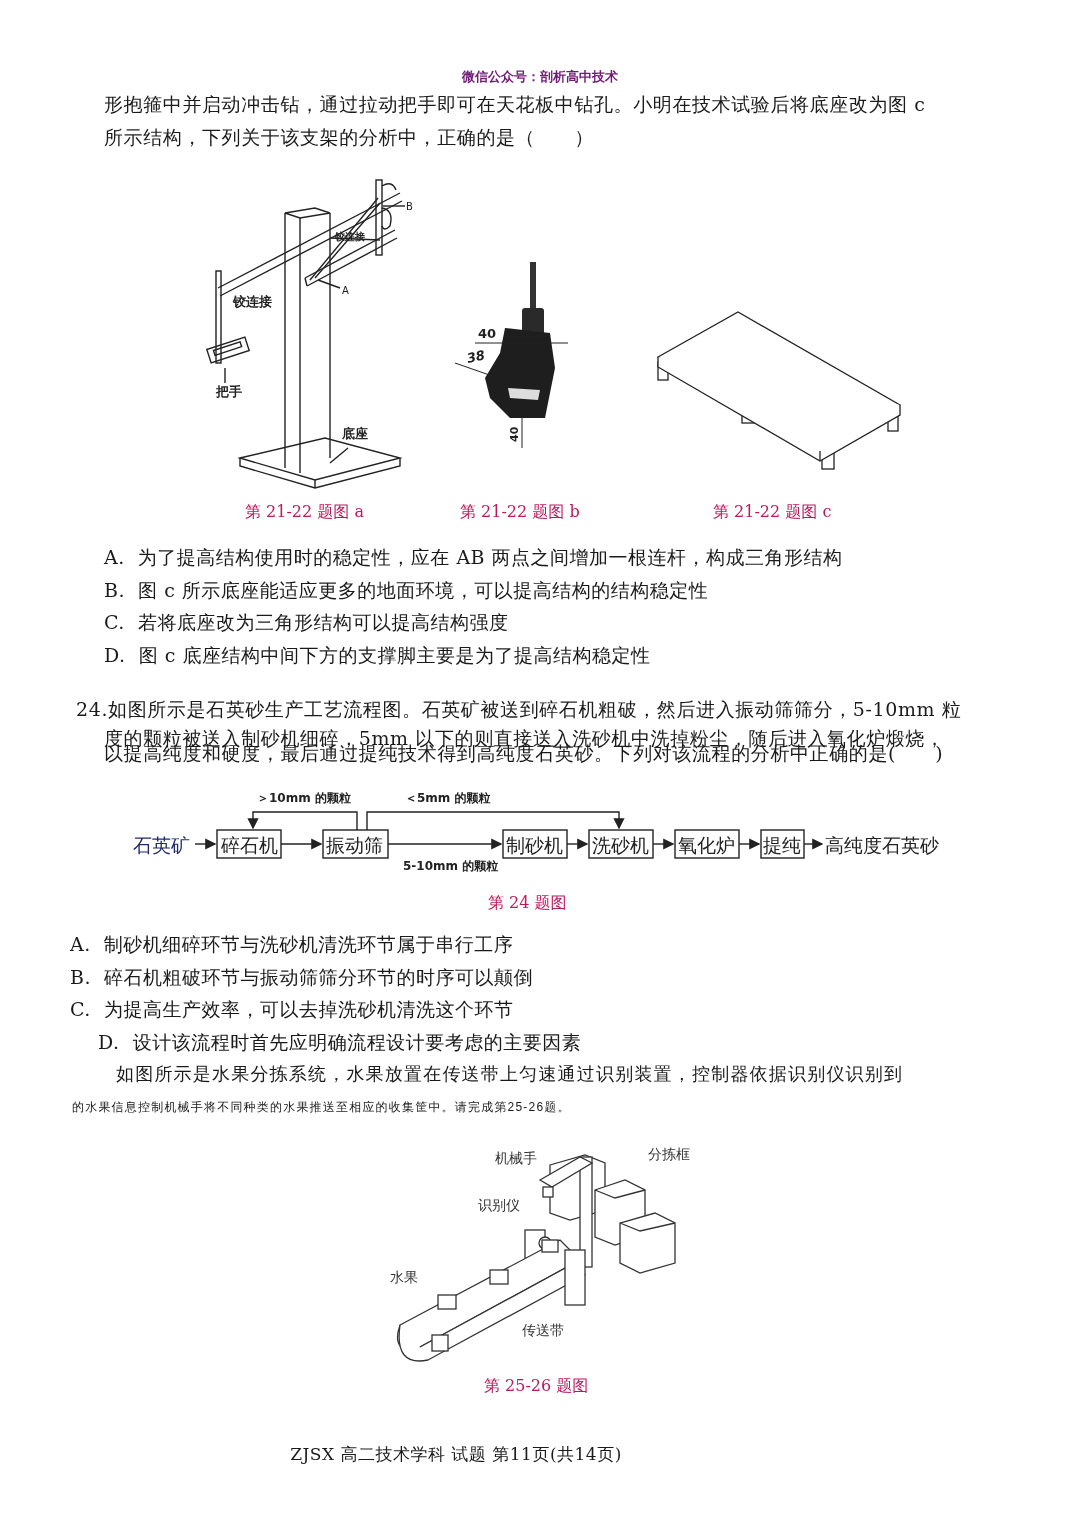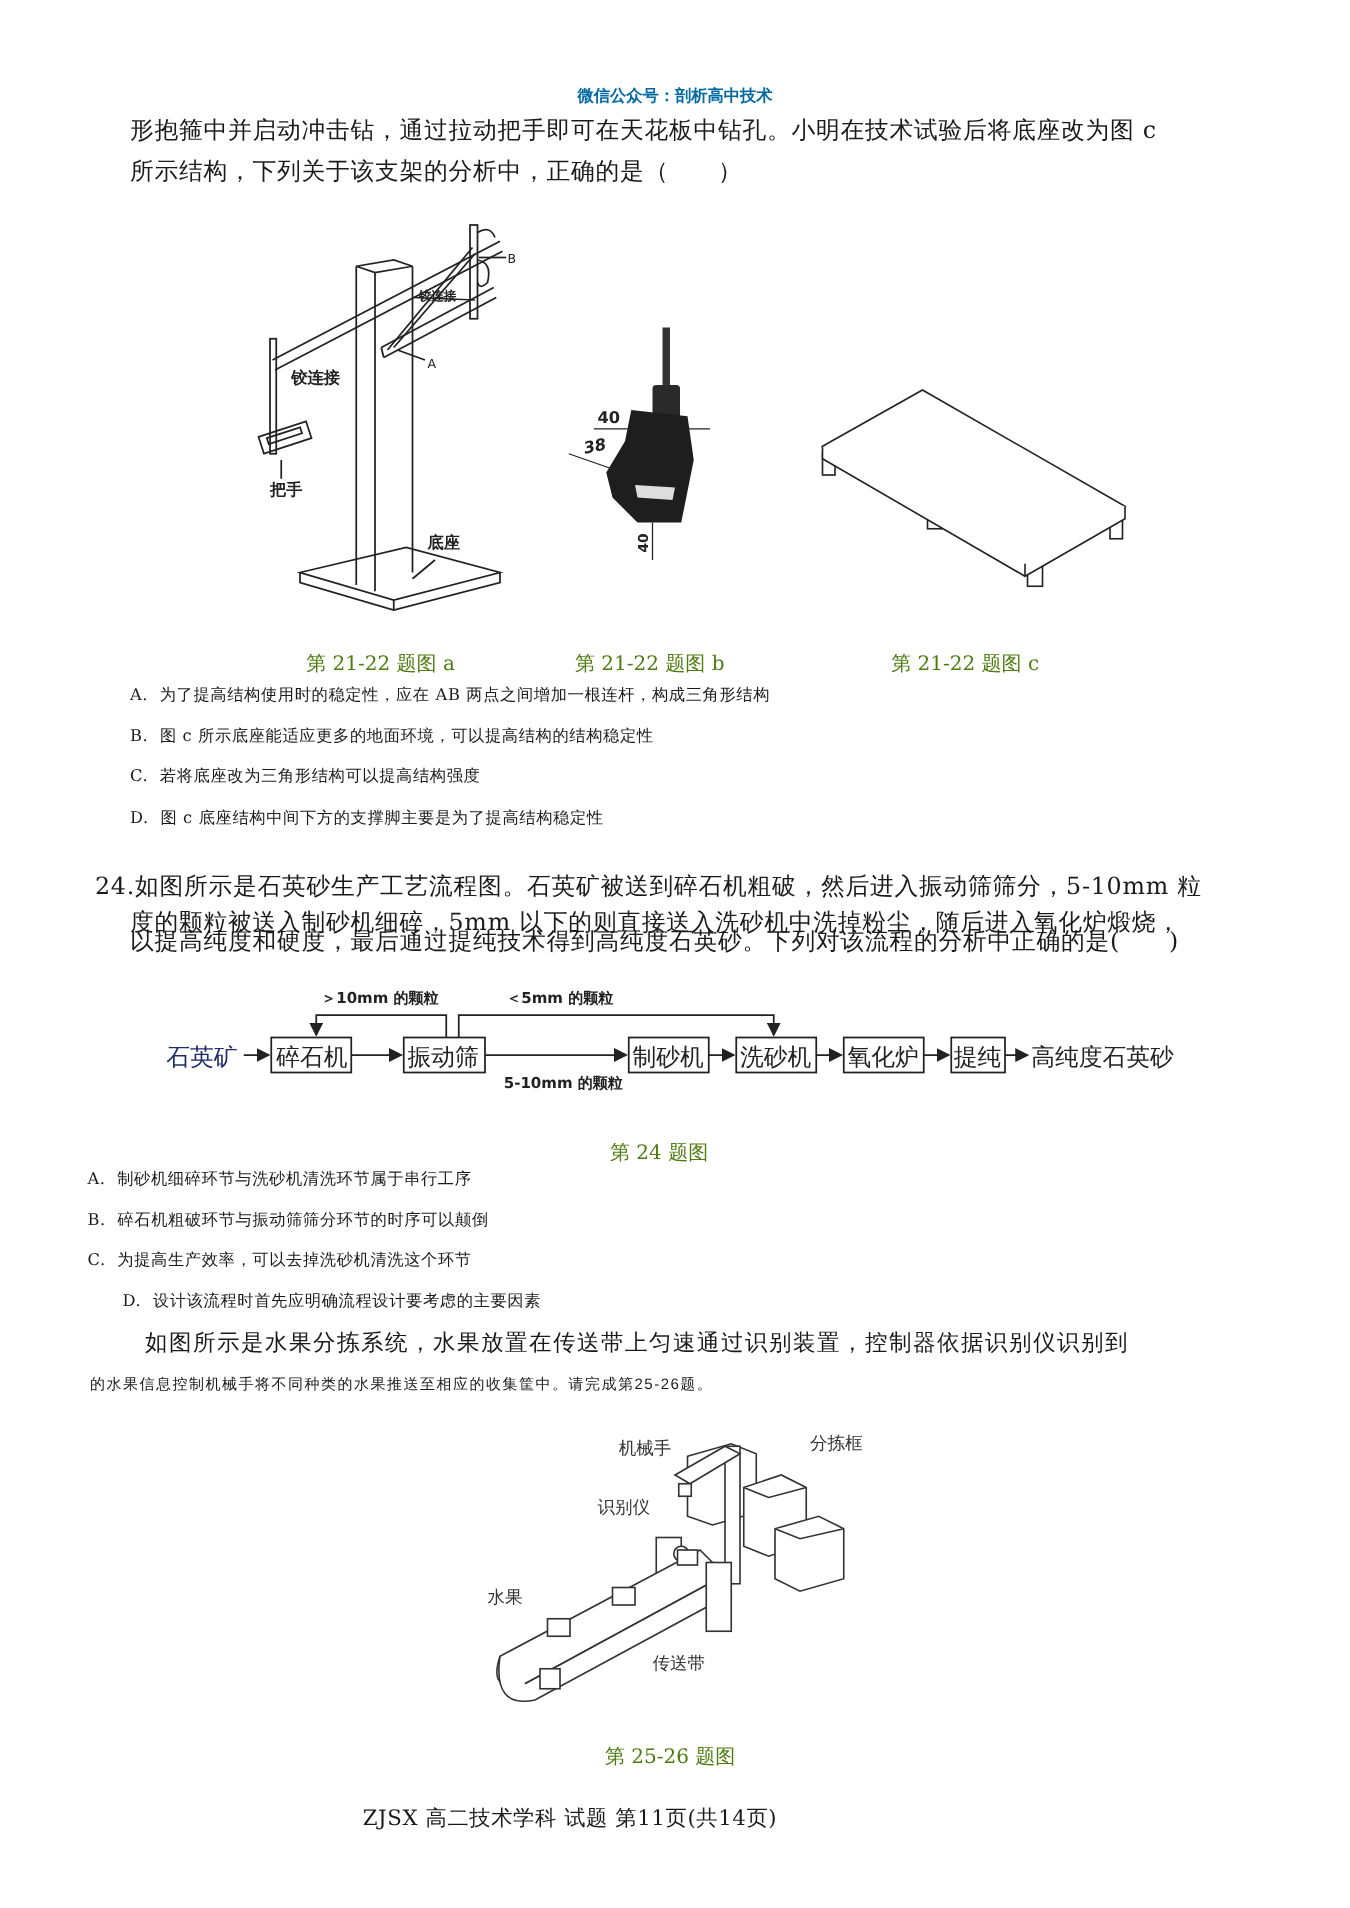--- a/index.html
+++ b/index.html
@@ -1,23 +1,23 @@
 <!DOCTYPE html>
 <html><head>
 <meta charset="utf-8">
 <style>
   html, body { margin:0; padding:0; background:#ffffff; }
   body { width:1080px; height:1526px; position:relative; overflow:hidden;
          font-family:"DejaVu Serif","Liberation Serif",serif; color:#1a1a1a; }
   .abs { position:absolute; }
   .wm { left:0; width:1080px; top:68px; text-align:center; font-family:"DejaVu Sans","Liberation Sans",sans-serif;
-        font-size:13px; font-weight:bold; color:#0369a1; }
+        font-size:13px; font-weight:bold; color:#701a75; }
   .para { font-size:19px; line-height:32px; letter-spacing:0.6px; white-space:nowrap; }
-  .opt { font-size:13px; line-height:32px; letter-spacing:0.5px; white-space:nowrap;text-align:right; }
-  .cap { font-size:16px; color:#4d7c0f; white-space:nowrap;margin-top:19px; }
+  .opt { font-size:19px; line-height:32px; letter-spacing:0.5px; white-space:nowrap;text-align:right; }
+  .cap { font-size:16px; color:#be185d; white-space:nowrap; }
   .sans { font-family:Liberation Sans, sans-serif; }
   svg text { font-family:"DejaVu Sans","Liberation Sans",sans-serif; }
   .footer { left:0; width:912px; top:1443px; text-align:center; font-size:17px; letter-spacing:0.5px; }
 </style>
 </head>
 <body>
 
 <div class="abs wm">微信公众号：剖析高中技术</div>
 
 <div class="abs para" style="left:104px; top:88px;">形抱箍中并启动冲击钻，通过拉动把手即可在天花板中钻孔。小明在技术试验后将底座改为图 c</div>

